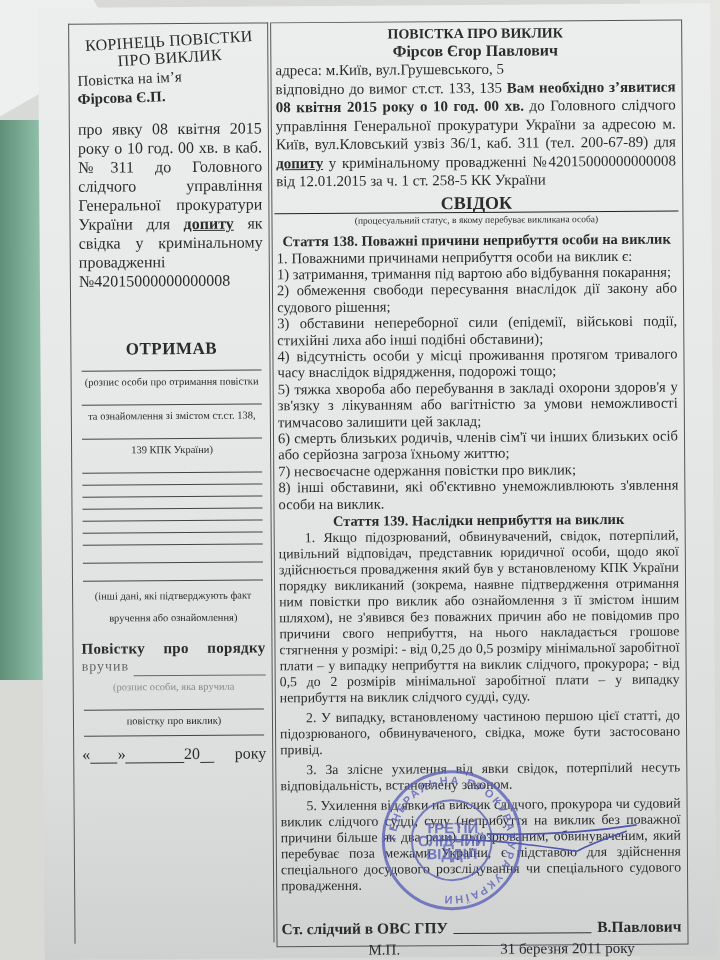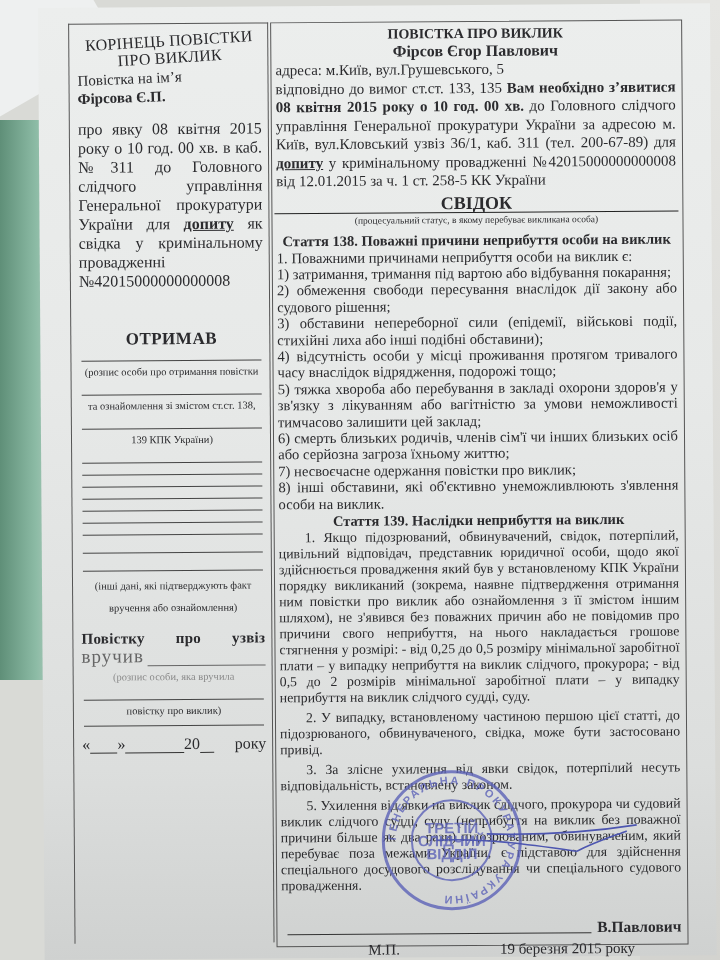--- a/index.html
+++ b/index.html
@@ -33,25 +33,25 @@
       border-left: 1px solid #555; border-right: 1px solid #555;
       border-top: 1px solid #555;
       padding: 8px 6px 0 8px;
       font-size: 15.5px; line-height: 18.5px;
     }
     .stub-title { text-align: center; font-size: 16px; line-height: 17px; letter-spacing: 0.2px; transform: rotate(-3deg); }
     .stub-sub { font-size: 15px; margin-top: 2px; transform: rotate(-2deg); }
     .stub-name { font-weight: bold; font-size: 15px; transform: rotate(-1.5deg); }
     .stub-body { margin-top: 14px; text-align: justify; font-size: 16px; line-height: 19px; }
     .u { text-decoration: underline; font-weight: bold; }
-    .stub-received { text-align: center; font-weight: bold; font-size: 17px; margin-top: 40px; letter-spacing: 0.5px; }
+    .stub-received { text-align: center; font-weight: bold; font-size: 17px; margin-top: 50px; letter-spacing: 0.5px; }
     .line { border-bottom: 1px solid #444; height: 12px; margin: 0 2px; }
     .small { font-size: 10.5px; text-align: center; line-height: 22px; }
     .stub-served { font-weight: bold; font-size: 15px; margin-top: 10px; display: flex; justify-content: space-between; letter-spacing: 0.3px; }
-    .stub-handed { font-size: 19px; color: #666; letter-spacing: 1px; display: flex; }
+    .stub-handed { font-size: 14px; color: #666; letter-spacing: 1px; display: flex; }
     .stub-handed .fill { flex: 1; border-bottom: 1px solid #666; margin-left: 4px; }
     .faint { color: #8a8a8a; }
     .datefill { display: flex; align-items: flex-end; font-size: 16px; margin-top: 8px; }
     .datefill .b { border-bottom: 1px solid #333; display: inline-block; }
 
     .main {
       position: absolute; left: 232px; top: 16px; width: 412px; height: 925px;
       border: 1px solid #555;
       padding: 4px 6px 0 4px;
       font-size: 15px; line-height: 18.5px;
@@ -121,21 +121,21 @@
     <div class="line"></div>
     <div class="line"></div>
     <div class="line" style="height:18px"></div>
     <div class="line" style="height:18px"></div>
     <div class="small" style="margin-top:4px">(інші дані, які підтверджують факт</div>
     <div class="small">вручення або ознайомлення)</div>
 
     <div class="stub-served">
       <span>Повістку</span>
       <span>про</span>
-      <span>узвіз</span>
+      <span>порядку</span>
     </div>
     <div class="stub-handed">
       <span>вручив</span>
       <span class="fill"></span>
     </div>
     <div class="small faint">(розпис особи, яка вручила</div>
     <div class="line"></div>
     <div class="small">повістку про виклик)</div>
     <div class="line" style="height:4px"></div>
     <div class="datefill">
@@ -173,26 +173,27 @@
 
     <div class="art-title" style="margin-top:0">Стаття 139. Наслідки неприбуття на виклик</div>
     <div class="art-body p139">
       <p class="indent">1. Якщо підозрюваний, обвинувачений, свідок, потерпілий, цивільний відповідач, представник юридичної особи, щодо якої здійснюється провадження який був у встановленому КПК України порядку викликаний (зокрема, наявне підтвердження отримання ним повістки про виклик або ознайомлення з її змістом іншим шляхом), не з'явився без поважних причин або не повідомив про причини свого неприбуття, на нього накладається грошове стягнення у розмірі: - від 0,25 до 0,5 розміру мінімальної заробітної плати – у випадку неприбуття на виклик слідчого, прокурора; - від 0,5 до 2 розмірів мінімальної заробітної плати – у випадку неприбуття на виклик слідчого судді, суду.</p>
       <p class="indent" style="margin-top:4px">2. У випадку, встановленому частиною першою цієї статті, до підозрюваного, обвинуваченого, свідка, може бути застосовано привід.</p>
       <p class="indent" style="margin-top:4px">3. За злісне ухилення від явки свідок, потерпілий несуть відповідальність, встановлену законом.</p>
       <p class="indent" style="margin-top:4px">5. Ухилення від явки на виклик слідчого, прокурора чи судовий виклик слідчого судді, суду (неприбуття на виклик без поважної причини більше як два рази) підозрюваним, обвинуваченим, який перебуває поза межами України, є підставою для здійснення спеціального досудового розслідування чи спеціального судового провадження.</p>
     </div>
 
     <div class="sign">
+      <span>Ст. слідчий в ОВС ГПУ</span>
       <span class="sigline"></span>
       <span>В.Павлович</span>
     </div>
     <div class="mp">
       <span>М.П.</span>
-      <span>19 березня 2015 року</span>
+      <span>31 березня 2011 року</span>
     </div>
 
     <div class="stamp">
       <svg width="140" height="140" viewBox="0 0 140 140" style="position:absolute;left:-3px;top:-3px">
         <defs>
           <path id="ringpath" d="M70,70 m-56,0 a56,56 0 1,1 112,0 a56,56 0 1,1 -112,0"></path>
         </defs>
         <text fill="#5d63b8" font-family="Liberation Sans, sans-serif" font-size="11" font-weight="bold" letter-spacing="2.2">
           <textPath href="#ringpath">ГЕНЕРАЛЬНА ПРОКУРАТУРА УКРАЇНИ</textPath>
         </text>

